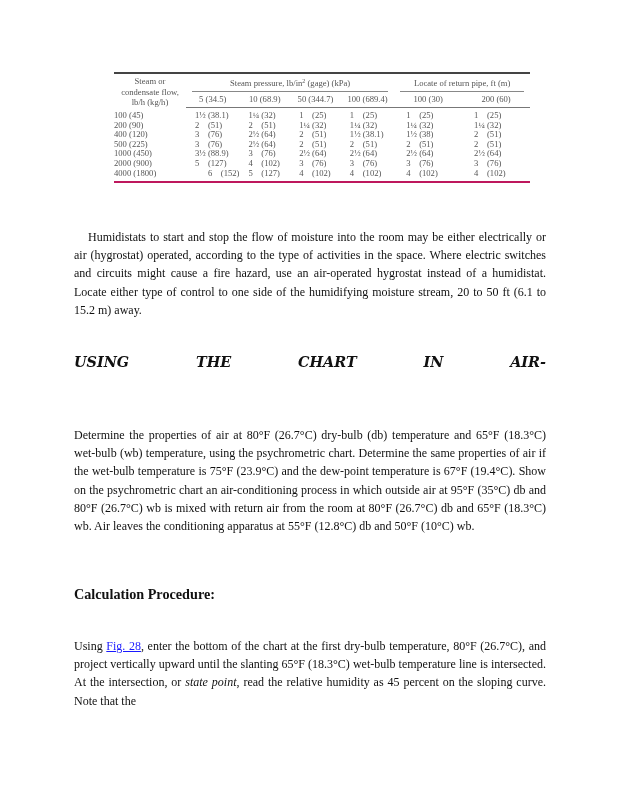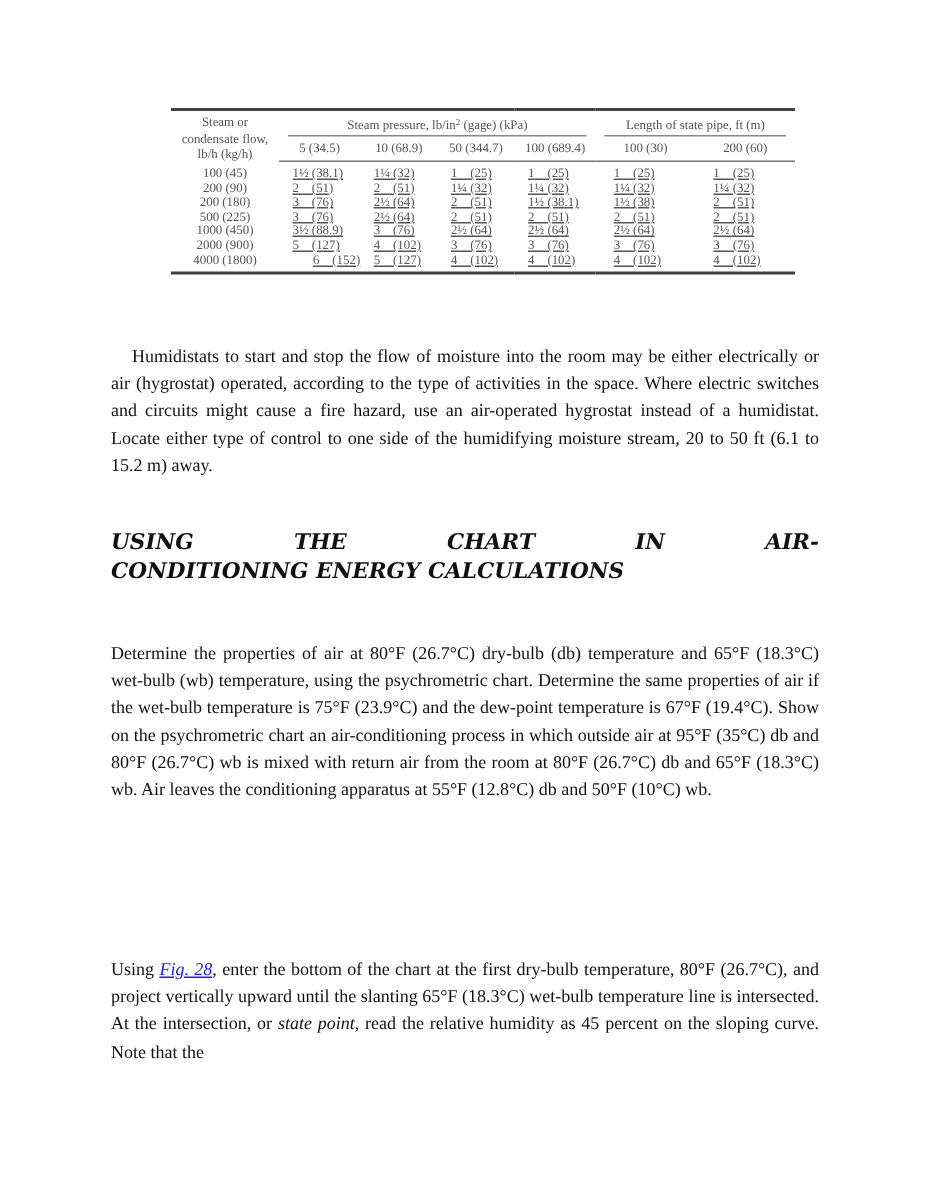--- a/index.html
+++ b/index.html
@@ -10,37 +10,37 @@
   .tbl-wrap { position: absolute; left: 114px; top: 72px; width: 416px; }
   table.steam { width: 416px; border-collapse: collapse; font-family: "Liberation Serif", serif; font-size: 8.6px; color: #555; }
   table.steam thead tr.top td { border-top: 2px solid #444; padding: 0; height: 0; }
   table.steam th { font-weight: normal; padding: 0; line-height: 10.5px; white-space: nowrap; }
   table.steam th.stub { text-align: center; width: 72px; vertical-align: bottom; padding-top: 2px; }
   table.steam th.spanner { text-align: center; vertical-align: bottom; padding-bottom: 1px; }
   table.steam th.spanner .rule { border-bottom: 1px solid #888; padding-bottom: 2px; margin: 0 6px; }
   table.steam tr.sub th { padding-bottom: 2px; border-bottom: 1px solid #777; }
   table.steam td { padding: 0; line-height: 9.6px; white-space: nowrap; }
   table.steam tbody tr:first-child td { padding-top: 3px; }
-  table.steam tbody tr:last-child td { padding-bottom: 3px; border-bottom: 2px solid #404040; margin-top: 36px; }
-  table.steam td.flow { text-align: center; }
-  table.steam td.val { padding-left: 9px; text-decoration: underline; }
+  table.steam tbody tr:last-child td { padding-bottom: 3px; border-bottom: 2px solid #be185d; margin-top: 36px; }
+  table.steam td.flow { }
+  table.steam td.val { padding-left: 9px; }
   table.steam td.val.r { padding-left: 12px; }
   .sup { font-size: 6px; vertical-align: 3px; }
 
   
   .text { position: absolute; left: 74px; width: 472px; font-family: "Liberation Serif", serif; font-size: 12px; line-height: 18.2px; color: #111; text-align: justify; }
   .p1 { top: 228px; text-indent: 14px; }
   .heading { position: absolute; left: 74px; width: 472px; top: 352px; font-family: "DejaVu Serif", serif; font-weight: bold; font-style: italic; font-size: 14.4px; line-height: 19px; color: #111; text-align: justify; text-align-last: left; }
   .heading .l1 { display: flex; justify-content: space-between; }
   .p2 { top: 426px; }
   .calc { position: absolute; left: 74px; top: 586px; font-family: "Liberation Serif", serif; font-weight: bold; font-size: 14.2px; color: #111; }
   .step { position: absolute; left: 74px; top: 619px; font-family: "Liberation Serif", serif; font-size: 14.2px; font-weight: bold; color: #111; }
   .step em { font-style: italic; }
   .p3 { top: 637px; }
-  a.figlink { color: #1a1aff; text-decoration: underline; font-style: italic; }
+  a.figlink { color: #1a1aff; text-decoration: underline; }
   .it { font-style: italic; }
 </style>
 </head>
 <body>
 
 <div class="page">
 
   <div class="tbl-wrap">
     <table class="steam">
       <thead>
@@ -50,21 +50,21 @@
         <tr>
           <th class="stub" rowspan="2">
             <div>Steam or</div>
             <div>condensate flow,</div>
             <div>lb/h (kg/h)</div>
           </th>
           <th class="spanner" colspan="4">
             <div class="rule"><span>Steam pressure, lb/in</span><span class="sup">2</span><span> (gage) (kPa)</span></div>
           </th>
           <th class="spanner" colspan="2">
-            <div class="rule">Length of state pipe, ft (m)</div>
+            <div class="rule">Locate of return pipe, ft (m)</div>
           </th>
         </tr>
         <tr class="sub">
           <th>5 (34.5)</th>
           <th>10 (68.9)</th>
           <th>50 (344.7)</th>
           <th>100 (689.4)</th>
           <th>100 (30)</th>
           <th>200 (60)</th>
         </tr>
@@ -82,21 +82,21 @@
           <tr>
             <td class="flow">200 (90)</td>
             <td class="val" style="white-space: pre;">2    (51)</td>
             <td class="val" style="white-space: pre;">2    (51)</td>
             <td class="val" style="white-space: pre;">1¼ (32)</td>
             <td class="val" style="white-space: pre;">1¼ (32)</td>
             <td class="val r" style="white-space: pre;">1¼ (32)</td>
             <td class="val r" style="white-space: pre;">1¼ (32)</td>
           </tr>
           <tr>
-            <td class="flow">200 (180)</td>
+            <td class="flow">400 (120)</td>
             <td class="val" style="white-space: pre;">3    (76)</td>
             <td class="val" style="white-space: pre;">2½ (64)</td>
             <td class="val" style="white-space: pre;">2    (51)</td>
             <td class="val" style="white-space: pre;">1½ (38.1)</td>
             <td class="val r" style="white-space: pre;">1½ (38)</td>
             <td class="val r" style="white-space: pre;">2    (51)</td>
           </tr>
           <tr>
             <td class="flow">500 (225)</td>
             <td class="val" style="white-space: pre;">3    (76)</td>
@@ -140,22 +140,22 @@
   <div class="text p1">Humidistats to start and stop the flow of moisture into the room may be either electrically or air (hygrostat) operated, according to the type of activities in the space. Where electric switches and circuits might cause a fire hazard, use an air-operated hygrostat instead of a humidistat. Locate either type of control to one side of the humidifying moisture stream, 20 to 50 ft (6.1 to 15.2 m) away.</div>
 
   <div class="heading">
     <div class="l1" id="heading-l1">
         <span>USING</span>
         <span>THE</span>
         <span>CHART</span>
         <span>IN</span>
         <span>AIR-</span>
       </div>
-    <div>CONDITIONING ENERGY CALCULATIONS</div>
   </div>
 
   <div class="text p2">Determine the properties of air at 80°F (26.7°C) dry-bulb (db) temperature and 65°F (18.3°C) wet-bulb (wb) temperature, using the psychrometric chart. Determine the same properties of air if the wet-bulb temperature is 75°F (23.9°C) and the dew-point temperature is 67°F (19.4°C). Show on the psychrometric chart an air-conditioning process in which outside air at 95°F (35°C) db and 80°F (26.7°C) wb is mixed with return air from the room at 80°F (26.7°C) db and 65°F (18.3°C) wb. Air leaves the conditioning apparatus at 55°F (12.8°C) db and 50°F (10°C) wb.</div>
 
+  <div class="calc">Calculation Procedure:</div>
 
 
   <div class="text p3"><span>Using </span><a class="figlink" href="#">Fig. 28</a><span>, enter the bottom of the chart at the first dry-bulb temperature, 80°F (26.7°C), and project vertically upward until the slanting 65°F (18.3°C) wet-bulb temperature line is intersected. At the intersection, or </span><span class="it">state point</span><span>, read the relative humidity as 45 percent on the sloping curve. Note that the</span></div>
 
 </div>
 
 </body></html>

